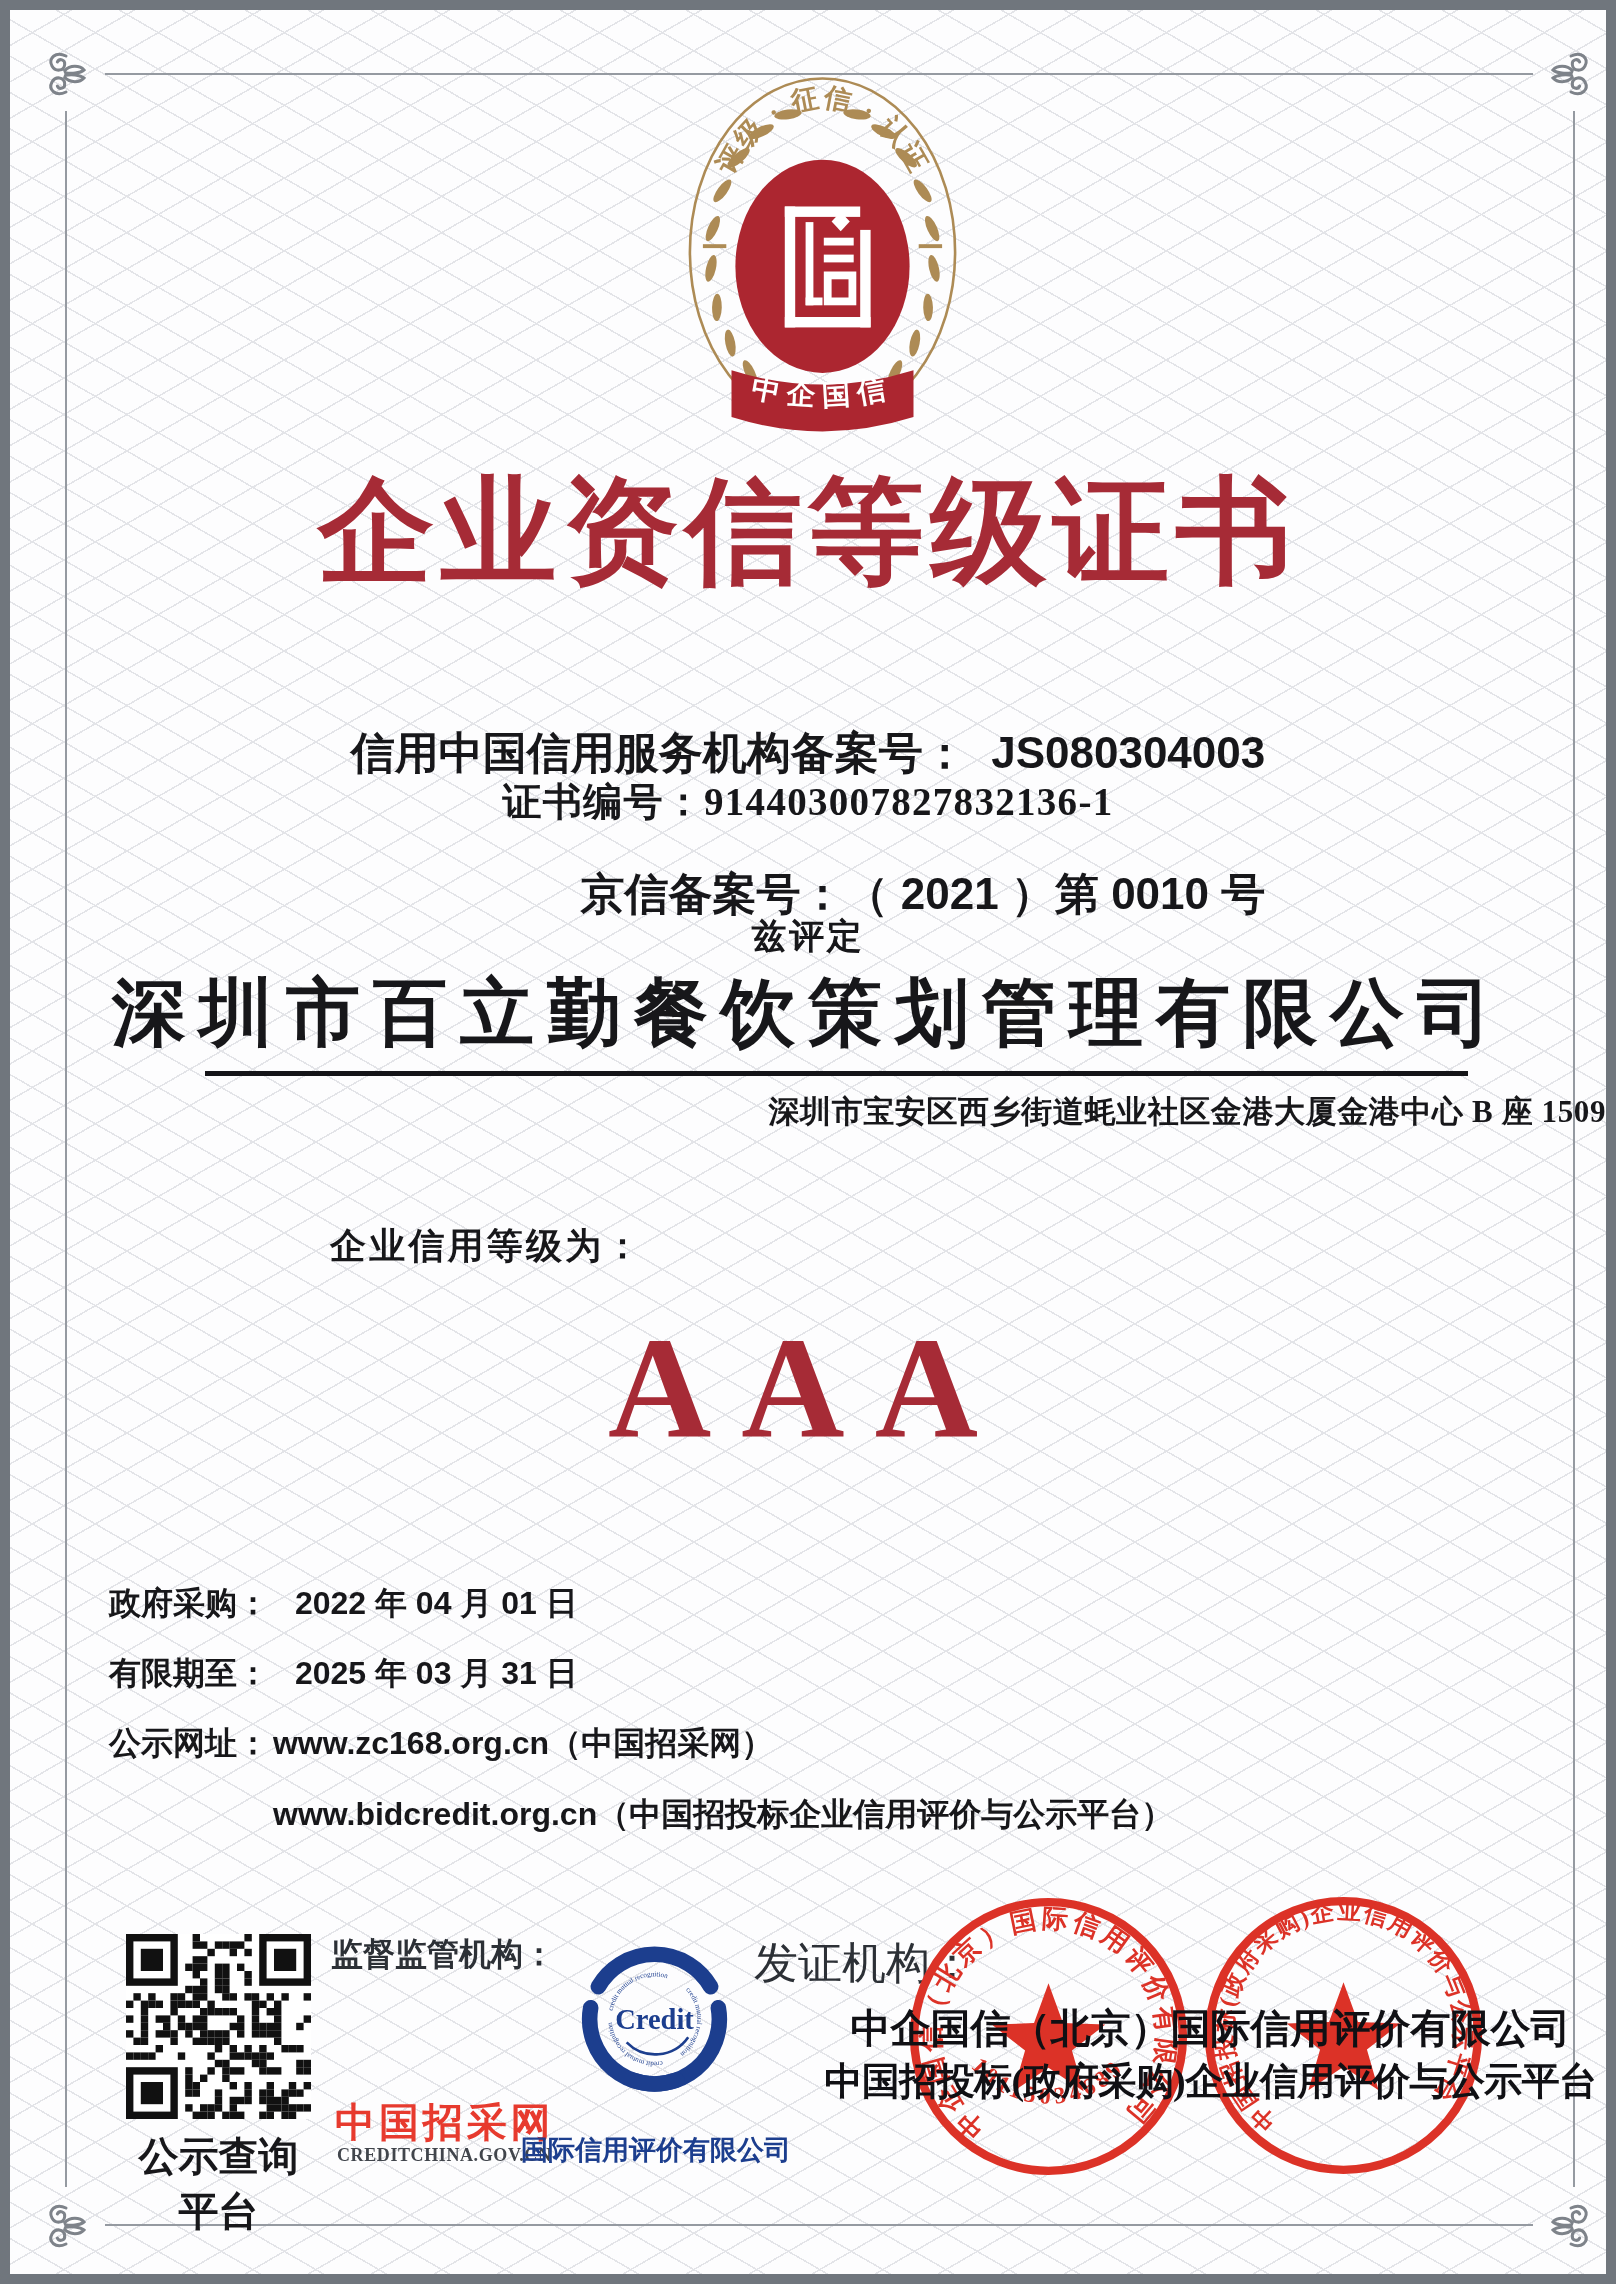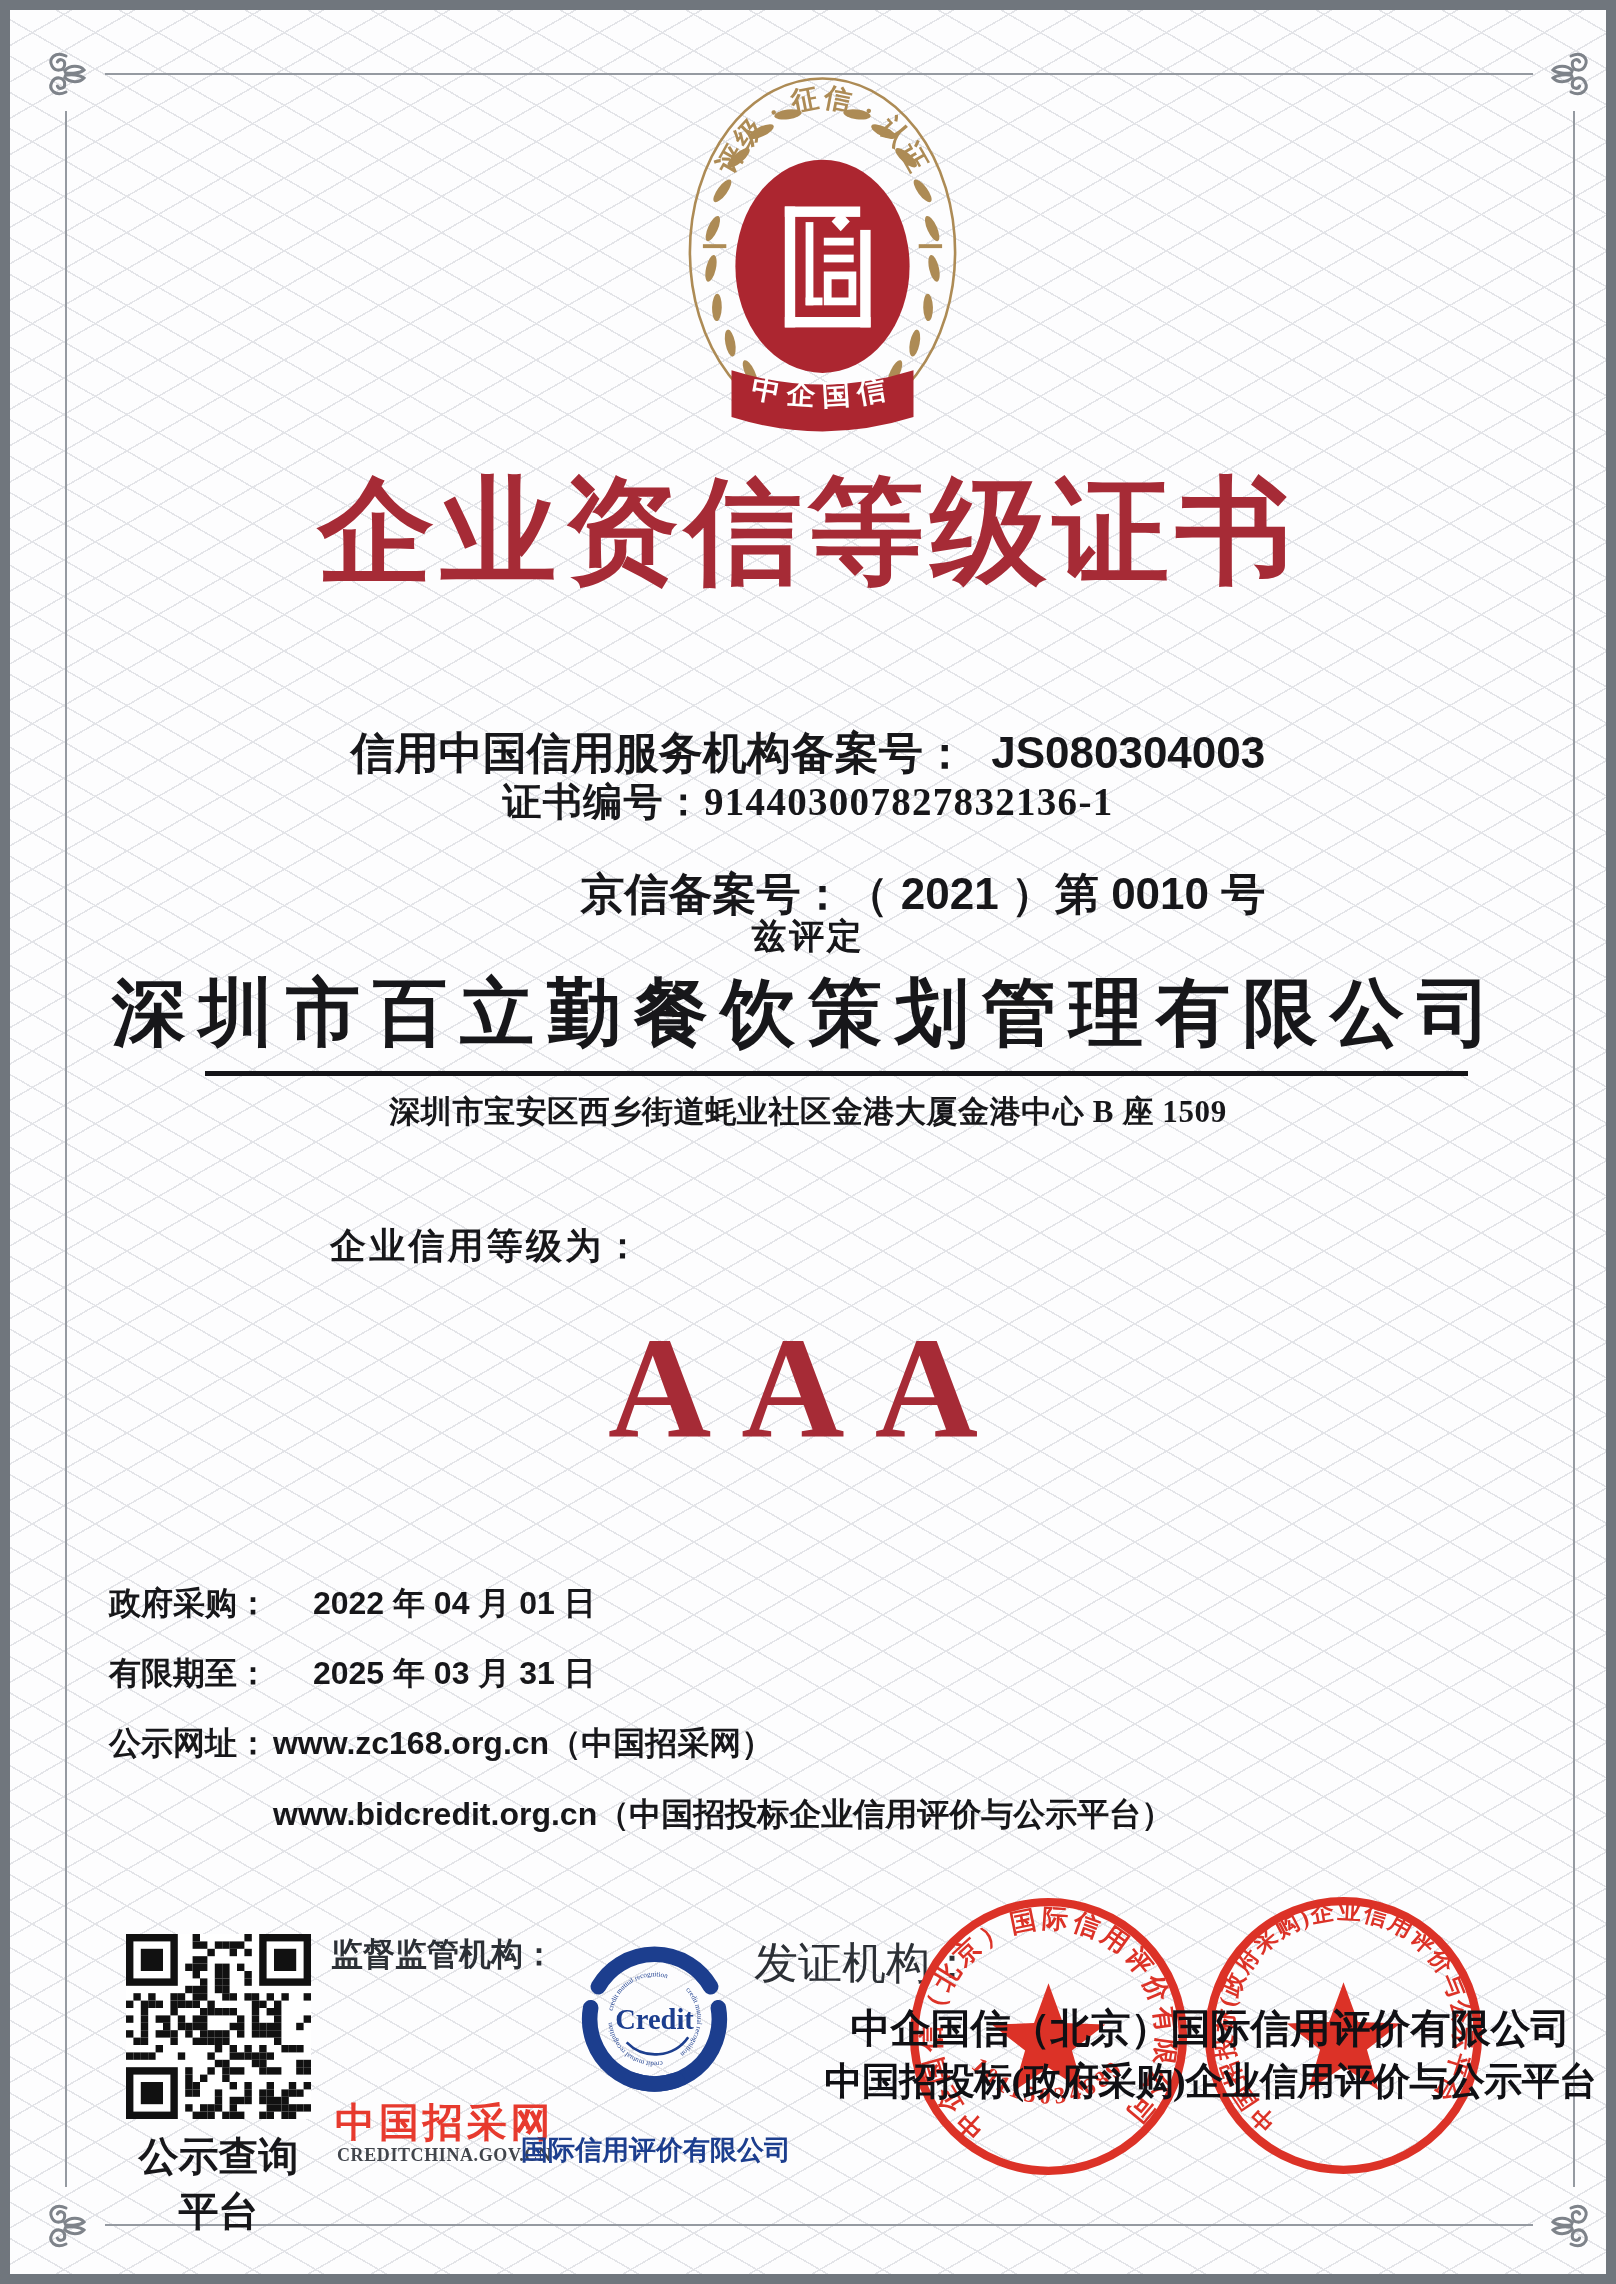--- a/index.html
+++ b/index.html
@@ -17,26 +17,26 @@
   .frame-line{position:absolute;background:#959aa1;}
   .serif{font-family:"Liberation Serif", serif;}
   .pre{white-space:pre;}
   .title{top:463px;font-size:116px;font-weight:900;letter-spacing:6.5px;color:#a62b36;line-height:1;}
   .reg-block{top:625px;left:50%;transform:translateX(-50%);text-align:right;
     font-size:44px;font-weight:700;line-height:47px;color:#17171a;}
   .cert-no{top:765px;font-size:39px;font-weight:900;letter-spacing:1.3px;}
   .hereby{top:903px;font-size:35px;font-weight:900;letter-spacing:2.6px;}
   .company{top:959px;font-size:74px;font-weight:900;letter-spacing:13px;line-height:1.2;}
   .company-underline{top:1061px;left:195px;width:1263px;height:4.5px;background:#141418;}
-  .address{top:1081px;font-size:31px;font-weight:900;letter-spacing:0.6px;}
+  .address{top:1081px;font-size:31px;font-weight:900;letter-spacing:0.6px;text-align:right;}
   .rating-label{top:1212px;left:320px;font-size:36px;font-weight:900;letter-spacing:3.2px;}
   .grade{top:1308px;font-size:143px;font-weight:900;letter-spacing:30px;color:#a62b36;line-height:1;}
   .field-row{font-size:32px;font-weight:700;}
   .field-row .lbl{margin-right:3.9px;}
-  .field-row .gap{margin-left:40px;}
+  .field-row .gap{margin-left:22px;}
   .f1{left:99px;top:1572px;} .f2{left:99px;top:1642px;}
   .f3{left:99px;top:1712px;} .f4{left:263px;top:1783px;}
   .qr-caption{left:116px;top:2119px;width:185px;text-align:center;font-size:40px;font-weight:900;}
   .sup-label{left:321px;top:1923px;font-size:32px;font-weight:900;color:#2c3036;}
   .iss-label{left:744px;top:1924px;font-size:44px;font-weight:400;color:#2c3036;}
   .cc-name{left:325px;top:2085px;font-size:40px;font-weight:900;color:#e73a2e;letter-spacing:3.9px;}
   .cc-url{left:327px;top:2135px;font-size:18px;font-weight:700;color:#41454c;letter-spacing:0.6px;}
   .alliance{left:500px;top:2122px;width:292px;text-align:center;font-size:27px;font-weight:900;color:#1c3e8e;}
   .issuer-text{left:809px;top:1999px;width:783px;text-align:center;z-index:5;color:#101014;}
   .issuer-text .l1{font-size:40px;font-weight:900;line-height:1;}

